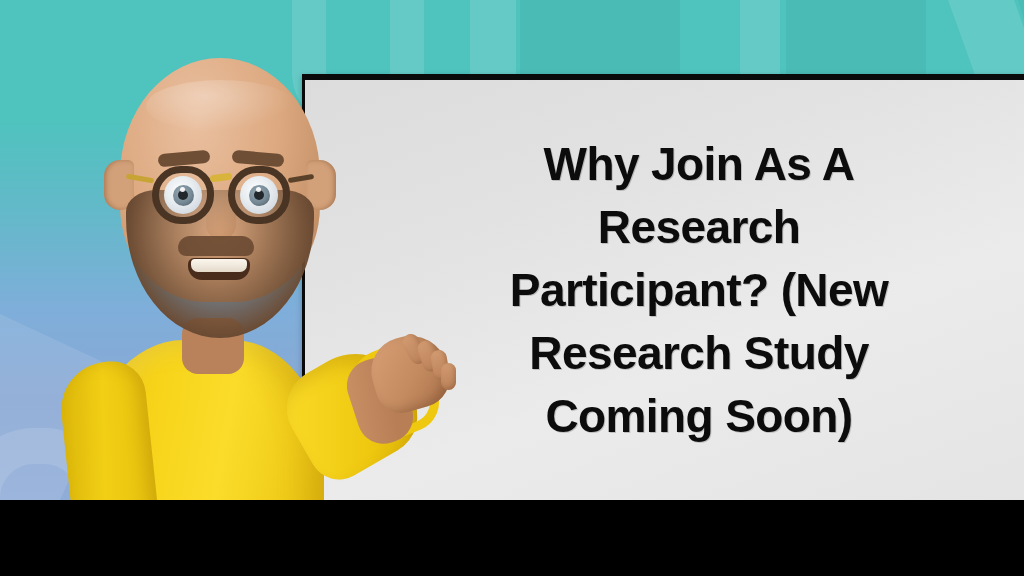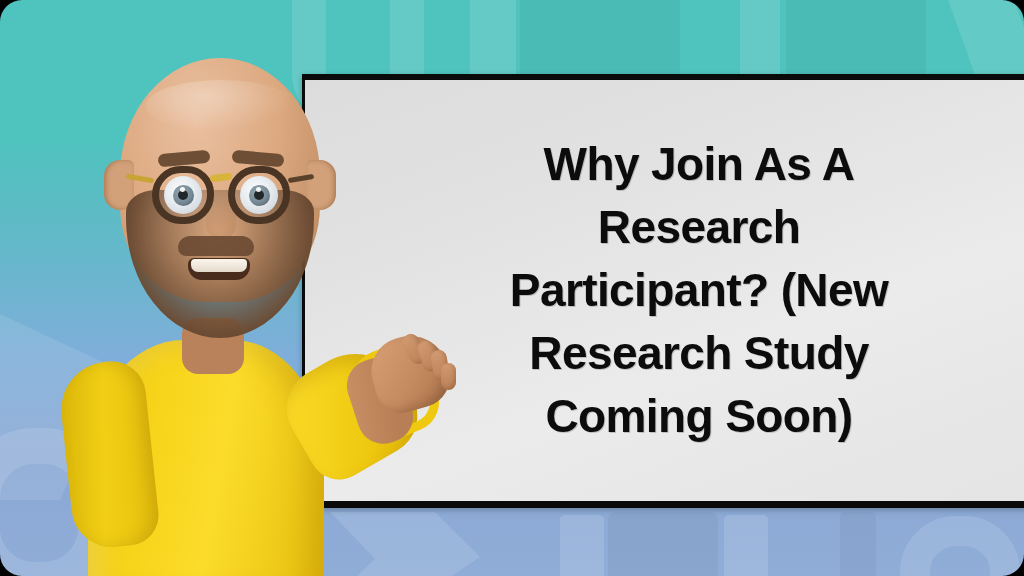--- a/index.html
+++ b/index.html
@@ -4,24 +4,23 @@
 <title>Video Thumbnail</title>
 <style>
   html, body {
     margin: 0;
     padding: 0;
     background: #000;
   }
   #stage {
     position: relative;
     width: 1024px;
-    height: 576px;
+    height: 500px;
     overflow: hidden;
     font-family: "Liberation Sans", sans-serif;
-    border-radius: 22px;
   }
 
   
   .bg {
     position: absolute;
     inset: 0;
     background: linear-gradient(to bottom,
                 #4FC3BE 0%,
                 #4FC3BE 24%,
                 #63b9c9 42%,

